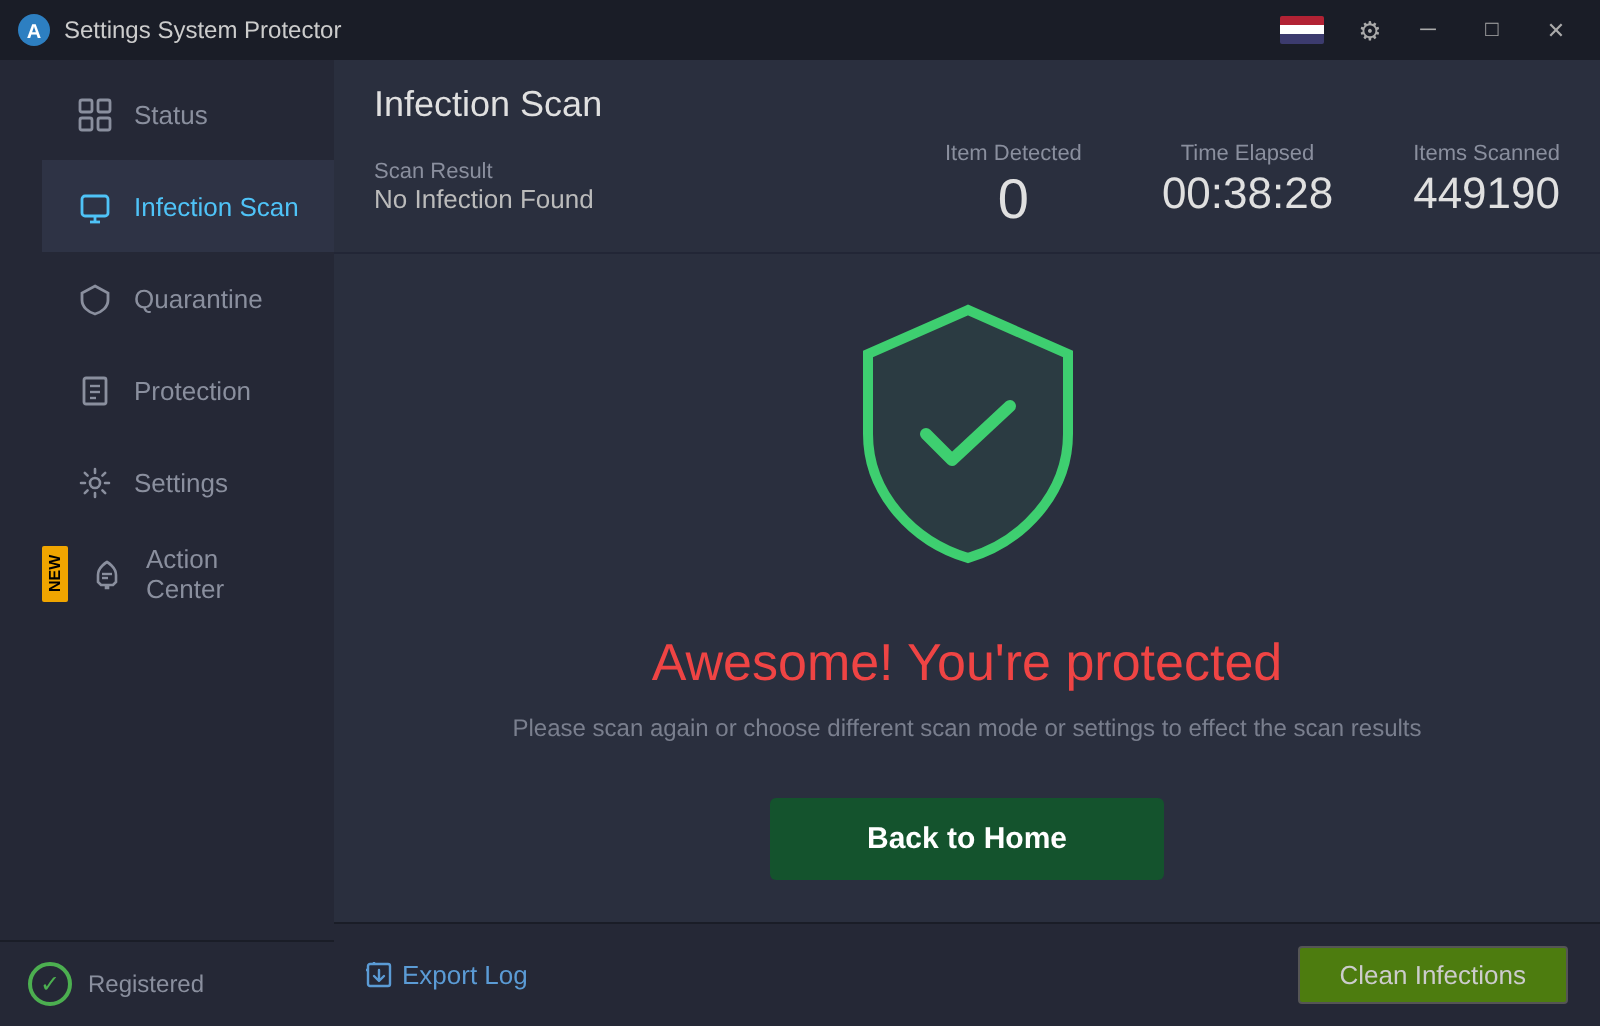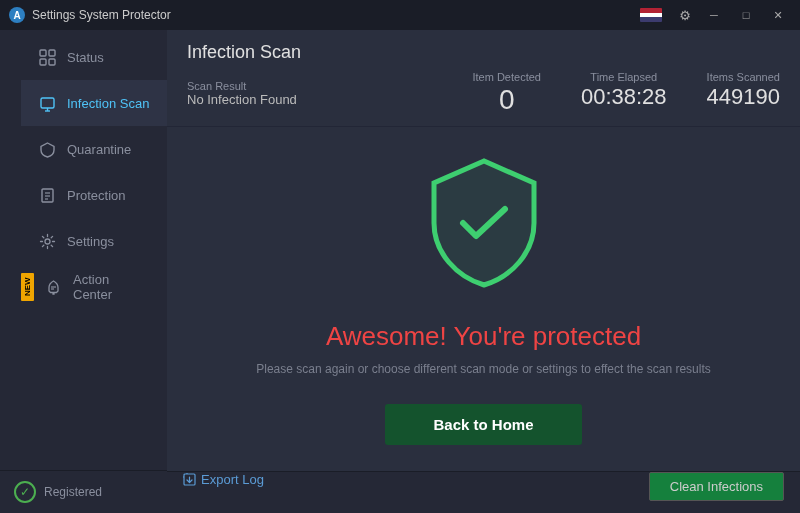--- a/index.html
+++ b/index.html
@@ -249,40 +249,40 @@
       border: none;
       padding: 12px 48px;
       font-size: 15px;
       font-weight: 700;
       border-radius: 3px;
       cursor: pointer;
     }
 
     
     .bottom-bar {
-      height: 42px;
+      height: 52px;
       background: #252836;
       display: flex;
-      align-items: flex-start;
+      align-items: center;
       padding: 0 16px;
       border-top: 1px solid #1a1d27;
       flex-shrink: 0;
     }
     .export-log {
       display: flex;
       align-items: center;
       gap: 5px;
       color: #5b9bd5;
       font-size: 13px;
       cursor: pointer;
       text-decoration: none;
     }
     .clean-btn {
       margin-left: auto;
-      background: #15803d;
+      background: #4d7c0f;
       color: #ccc;
       border: 1px solid #555;
       padding: 6px 20px;
       font-size: 13px;
       cursor: pointer;
       border-radius: 2px;
     }
 
     
     .scan-result-row {

